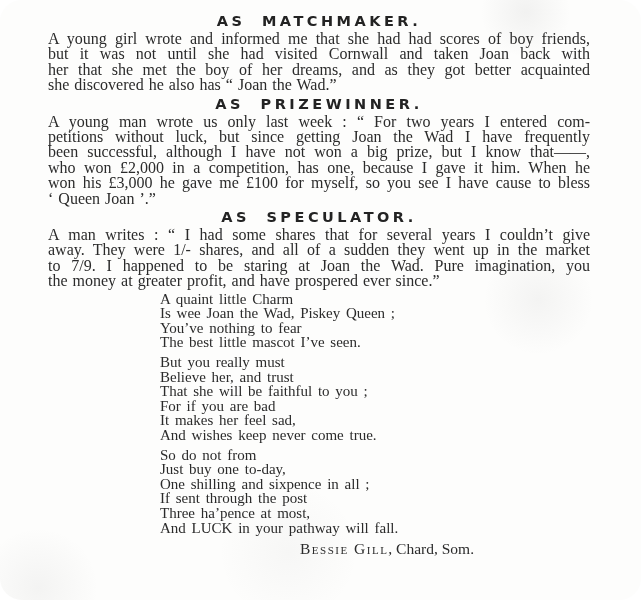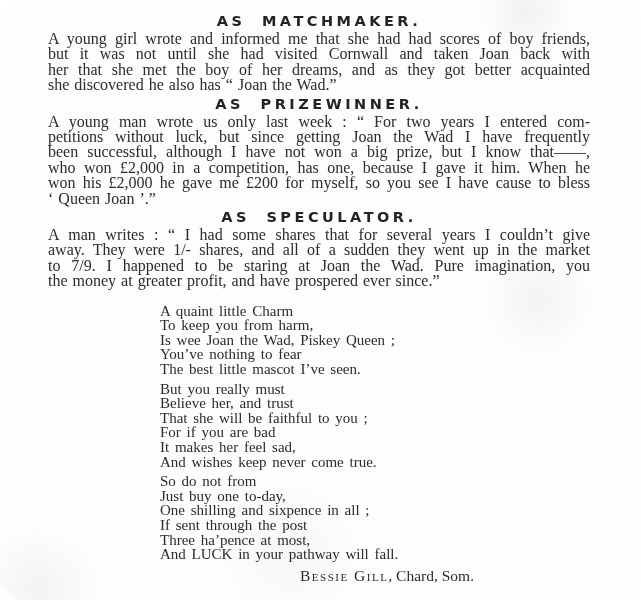--- a/index.html
+++ b/index.html
@@ -41,21 +41,21 @@
   }
   .line {
     line-height: 15.4px;
   }
   .jl {
     text-align: justify;
     text-align-last: justify;
   }
   .poem {
     margin-left: 112px;
-    margin-top: 15px;
+    margin-top: 3px;
     font-size: 15px;
     word-spacing: 2px;
   }
   .stanza {
     margin-bottom: 5px;
   }
   .poem-line {
     line-height: 14.6px;
   }
   .signature {
@@ -81,35 +81,34 @@
         <div class="line jl">but it was not until she had visited Cornwall and taken Joan back with</div>
         <div class="line jl">her that she met the boy of her dreams, and as they got better acquainted</div>
         <div class="line">she discovered he also has “ Joan the Wad.”</div>
       </div>
       <div class="heading">AS PRIZEWINNER.</div>
       <div class="para">
         <div class="line jl">A young man wrote us only last week : “ For two years I entered com-</div>
         <div class="line jl">petitions without luck, but since getting Joan the Wad I have frequently</div>
         <div class="line jl">been successful, although I have not won a big prize, but I know that——,</div>
         <div class="line jl">who won £2,000 in a competition, has one, because I gave it him. When he</div>
-        <div class="line jl">won his £2,000 he gave me £200 for myself, so you see I have cause to bless</div>
+        <div class="line jl">won his £3,000 he gave me £100 for myself, so you see I have cause to bless</div>
         <div class="line">‘ Queen Joan ’.”</div>
       </div>
       <div class="heading">AS SPECULATOR.</div>
       <div class="para">
         <div class="line jl">A man writes : “ I had some shares that for several years I couldn’t give</div>
         <div class="line jl">away. They were 1/- shares, and all of a sudden they went up in the market</div>
         <div class="line jl">to 7/9. I happened to be staring at Joan the Wad. Pure imagination, you</div>
         <div class="line">the money at greater profit, and have prospered ever since.”</div>
       </div>
     </div>
   <div id="poem" class="poem">
       <div class="stanza">
         <div class="poem-line">A quaint little Charm</div>
-        <div class="poem-line">To keep you from harm,</div>
         <div class="poem-line">Is wee Joan the Wad, Piskey Queen ;</div>
         <div class="poem-line">You’ve nothing to fear</div>
         <div class="poem-line">The best little mascot I’ve seen.</div>
       </div>
       <div class="stanza">
         <div class="poem-line">But you really must</div>
         <div class="poem-line">Believe her, and trust</div>
         <div class="poem-line">That she will be faithful to you ;</div>
         <div class="poem-line">For if you are bad</div>
         <div class="poem-line">It makes her feel sad,</div>

